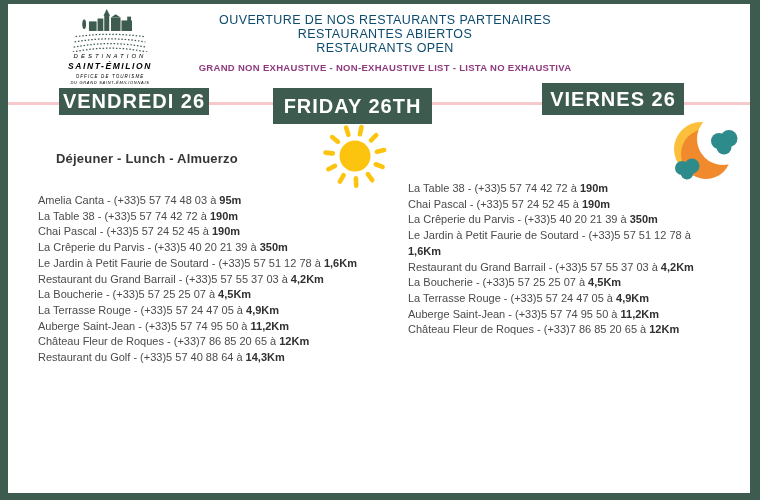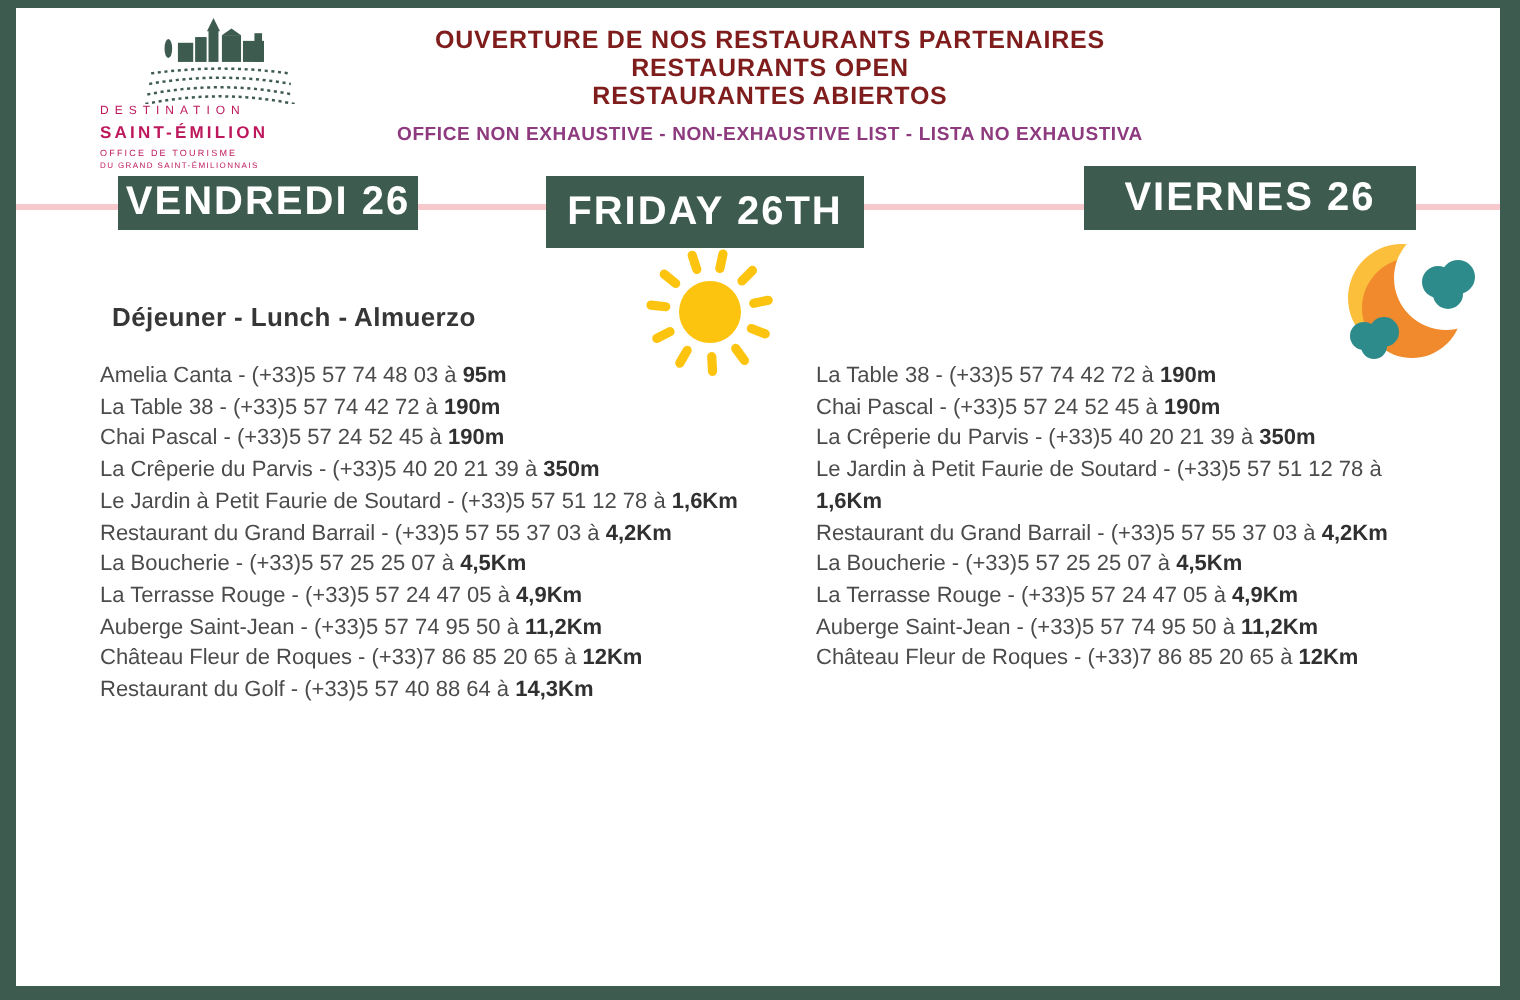--- a/index.html
+++ b/index.html
@@ -5,47 +5,47 @@
   html,body{margin:0;padding:0;background:#fff;}
   .page{position:relative;width:760px;height:500px;background:#ffffff;overflow:hidden;
         font-family:"Liberation Sans","DejaVu Sans",sans-serif;}
   
   .bar{position:absolute;background:#3D5B4F;z-index:5;}
   .bar-top{left:0;top:0;width:760px;height:4px;}
   .bar-left{left:0;top:0;width:8px;height:500px;}
   .bar-right{right:0;top:0;width:10px;height:500px;}
   .bar-bottom{left:0;bottom:0;width:760px;height:7px;}
   
-  .logo{position:absolute;left:50px;top:8px;width:120px;text-align:left;color:#be185d;}
+  .logo{position:absolute;left:50px;top:8px;width:120px;text-align:center;color:#000000;font-style:italic;}
   .logo svg{display:block;margin:0 auto;}
   .logo-destination{font-size:6px;letter-spacing:3px;margin-top:1px;}
   .logo-name{font-size:8.5px;font-weight:bold;letter-spacing:1.6px;margin-top:2px;}
   .logo-sub1{font-size:4.5px;letter-spacing:1.1px;margin-top:2.5px;}
   .logo-sub2{font-size:4px;letter-spacing:0.7px;margin-top:1.5px;}
   
   .title-block{position:absolute;left:165px;top:13px;width:440px;text-align:center;}
-  .title-line{color:#7f1d1d;font-weight:bold;font-size:12.5px;line-height:14px;letter-spacing:0.4px;}
+  .title-line{color:#0c4a6e;font-weight:normal;font-size:12.5px;line-height:14px;letter-spacing:0.4px;}
   .subtitle{color:#8E3A7F;font-weight:bold;font-size:9.5px;letter-spacing:0.3px;margin-top:7px;}
   
   .pink-line{position:absolute;left:8px;top:102px;width:742px;height:2.5px;background:#F7C9CD;z-index:1;}
   
   .banner{position:absolute;background:#3D5B4F;color:#ffffff;font-weight:bold;font-size:20px;
           letter-spacing:1px;display:flex;align-items:center;justify-content:center;z-index:2;}
   .banner-fr{left:59px;top:88px;width:150px;height:27px;}
   .banner-en{left:273px;top:88px;width:159px;height:36px;}
-  .banner-es{left:542px;top:83px;width:166px;height:32px;}
+  .banner-es{left:542px;top:83px;width:142px;height:32px;}
   
   .sun-wrap{position:absolute;left:320px;top:120px;z-index:0;}
   .moon-wrap{position:absolute;left:670px;top:113px;z-index:0;}
   
   .section-title{position:absolute;font-size:13px;font-weight:bold;color:#363636;letter-spacing:0.2px;}
   .lunch-title{left:56px;top:151px;text-align:right;}
   .dinner-title{left:479px;top:151px;}
   .list{position:absolute;top:181px;font-size:11px;line-height:15.7px;color:#4B4B4B;}
-  .lunch-list{left:50px;width:356px;}
+  .lunch-list{left:38px;width:356px;margin-top:12px;}
   .dinner-list{left:408px;width:310px;}
   .row b{color:#303030;}
 </style>
 </head>
 <body>
 
 <div class="page">
 
   <div class="bar bar-top"></div>
   <div class="bar bar-left"></div>
@@ -73,23 +73,23 @@
       </g>
     </svg>
     <div class="logo-destination">DESTINATION</div>
     <div class="logo-name">SAINT-ÉMILION</div>
     <div class="logo-sub1">OFFICE DE TOURISME</div>
     <div class="logo-sub2">DU GRAND SAINT-ÉMILIONNAIS</div>
   </div>
 
   <div class="title-block">
     <div class="title-line">OUVERTURE DE NOS RESTAURANTS PARTENAIRES</div>
+    <div class="title-line">RESTAURANTES ABIERTOS</div>
     <div class="title-line">RESTAURANTS OPEN</div>
-    <div class="title-line">RESTAURANTES ABIERTOS</div>
-    <div class="subtitle">OFFICE NON EXHAUSTIVE - NON-EXHAUSTIVE LIST - LISTA NO EXHAUSTIVA</div>
+    <div class="subtitle">GRAND NON EXHAUSTIVE - NON-EXHAUSTIVE LIST - LISTA NO EXHAUSTIVA</div>
   </div>
 
   <div class="pink-line"></div>
 
   <div class="banner banner-fr">VENDREDI 26</div>
   <div class="banner banner-en">FRIDAY 26TH</div>
   <div class="banner banner-es">VIERNES 26</div>
 
   <div class="sun-wrap">
     <svg width="72" height="72" viewBox="0 0 72 72">

